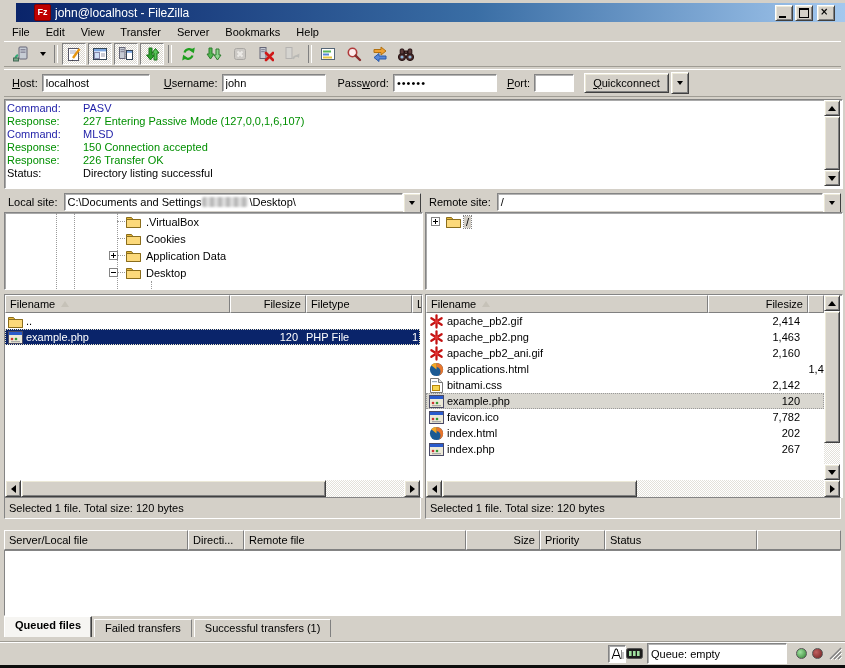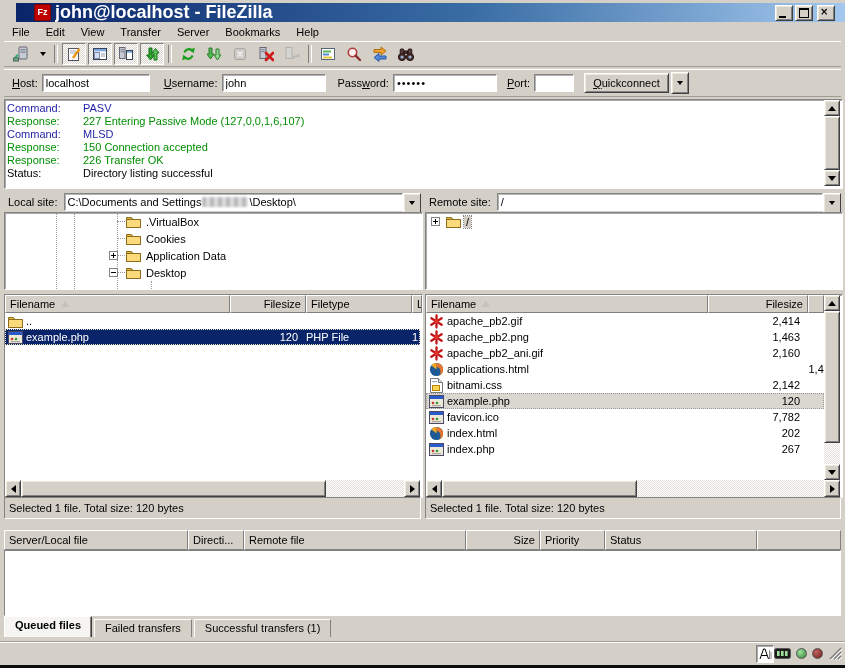--- a/index.html
+++ b/index.html
@@ -7,21 +7,21 @@
     width:845px;height:668px;position:relative;overflow:hidden;
     background:#d4d0c8;font-family:"Liberation Sans",sans-serif;font-size:11px;
     color:#000;user-select:none;
   }
   .abs{position:absolute}
   .inset{border:1px solid;border-color:#848484 #fff #fff #848484;box-shadow:inset 1px 1px 0 rgba(64,64,64,.45)}
   .field{background:#fff;border:1px solid;border-color:#848484 #fff #fff #848484;box-shadow:inset 1px 1px 0 rgba(64,64,64,.4);padding:1px 3px;font-size:11px;font-family:"Liberation Sans",sans-serif}
   
   #titlebar{left:16px;top:3px;width:837px;height:19px;background:linear-gradient(90deg,#0a246a,#3a6ea5 55%,#a6caf0);display:flex;align-items:center;padding:0 18px;box-sizing:border-box}
   #app-icon{width:15px;height:15px;background:#bf0000;border:1px solid #7e0000;border-radius:2px;color:#fff;font-weight:bold;font-size:9px;line-height:14px;text-align:center;margin-right:4px}
-  #title-text{color:#fff;font-weight:bold;font-size:18px;flex:1;white-space:nowrap;overflow:hidden}
+  #title-text{color:#fff;font-weight:normal;font-size:12px;flex:1;white-space:nowrap;overflow:hidden}
   .tbtn{width:16px;height:14px;background:#d4d0c8;border:1px solid;border-color:#fff #404040 #404040 #fff;box-shadow:inset 1px 1px 0 #ece9d8, inset -1px -1px 0 #808080;margin-left:2px;position:relative}
   .g-min{position:absolute;left:3px;bottom:2px;width:7px;height:2px;background:#000}
   .g-max{position:absolute;left:3px;top:2px;width:8px;height:7px;border:1px solid #000;border-top-width:2px}
   .g-x{position:absolute;left:2px;top:1px;font-size:10px;font-weight:bold;line-height:10px;font-family:"DejaVu Sans",sans-serif}
   
   #menubar{left:4px;top:23px;width:837px;height:18px;display:flex;align-items:flex-end;border-bottom:1px solid #fff}
   .menu-item{padding:2px 8px 3px 8px}
   
   #toolbar{left:4px;top:42px;width:837px;height:25px;display:flex;align-items:center;padding-left:4px;border-bottom:1px solid #9f9c94;box-sizing:border-box}
   .tb{width:22px;height:20px;display:flex;align-items:center;justify-content:center;margin:0 1px;border:1px solid transparent}
@@ -664,20 +664,23 @@
     </div>
   <div class="icon16" style="width:18px" id="sl-icon">
       <svg width="17" height="11" viewBox="0 0 17 11">
         <rect x=".5" y=".5" width="16" height="10" rx="2" fill="#1c1c1c" stroke="#555"></rect>
         <g fill="#9fe09f">
           <rect x="3" y="3" width="2.6" height="5"></rect>
           <rect x="7" y="3" width="2.6" height="5"></rect>
           <rect x="11" y="3" width="2.6" height="5"></rect>
         </g>
       </svg>
+    </div>
+  <div id="queue-status-box" class="field">
+      <span>Queue: empty</span>
     </div>
   <div class="led green"></div>
   <div class="led red"></div>
   <div id="grip"><svg width="13" height="13" viewBox="0 0 13 13">
         <g stroke="#808080" stroke-width="1.4">
           <line x1="12" y1="1" x2="1" y2="12"></line>
           <line x1="12" y1="5" x2="5" y2="12"></line>
           <line x1="12" y1="9" x2="9" y2="12"></line>
         </g>
         <g stroke="#fff" stroke-width="1">

